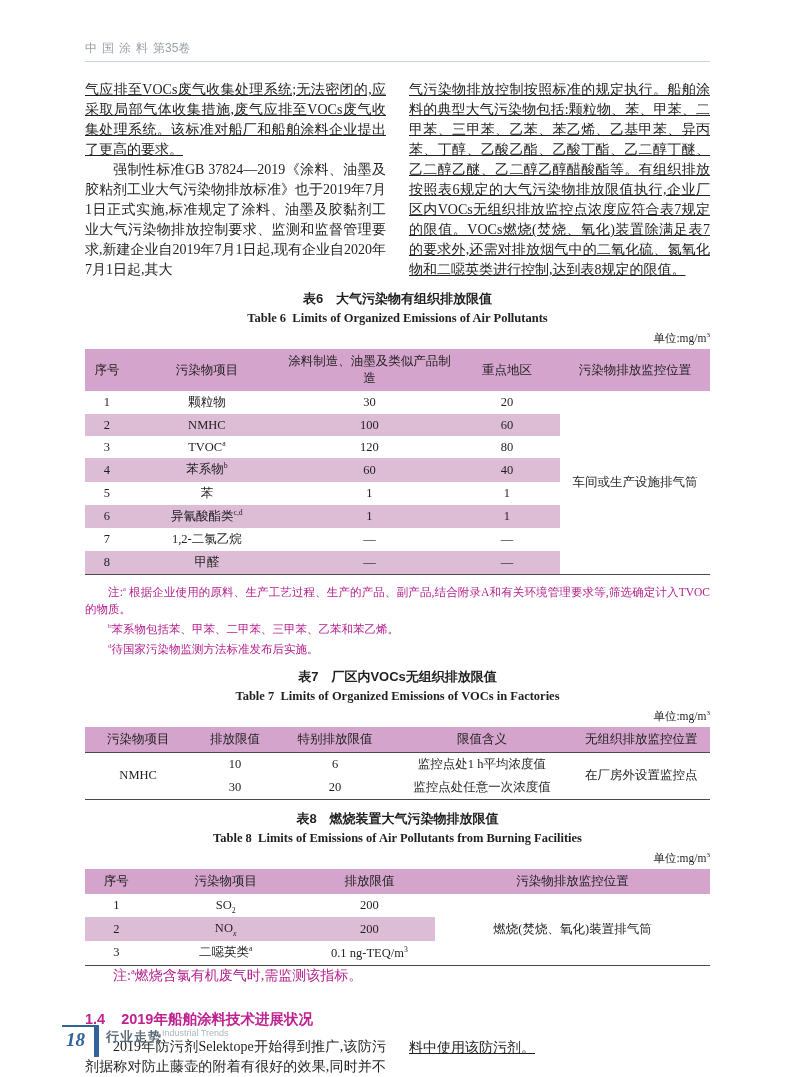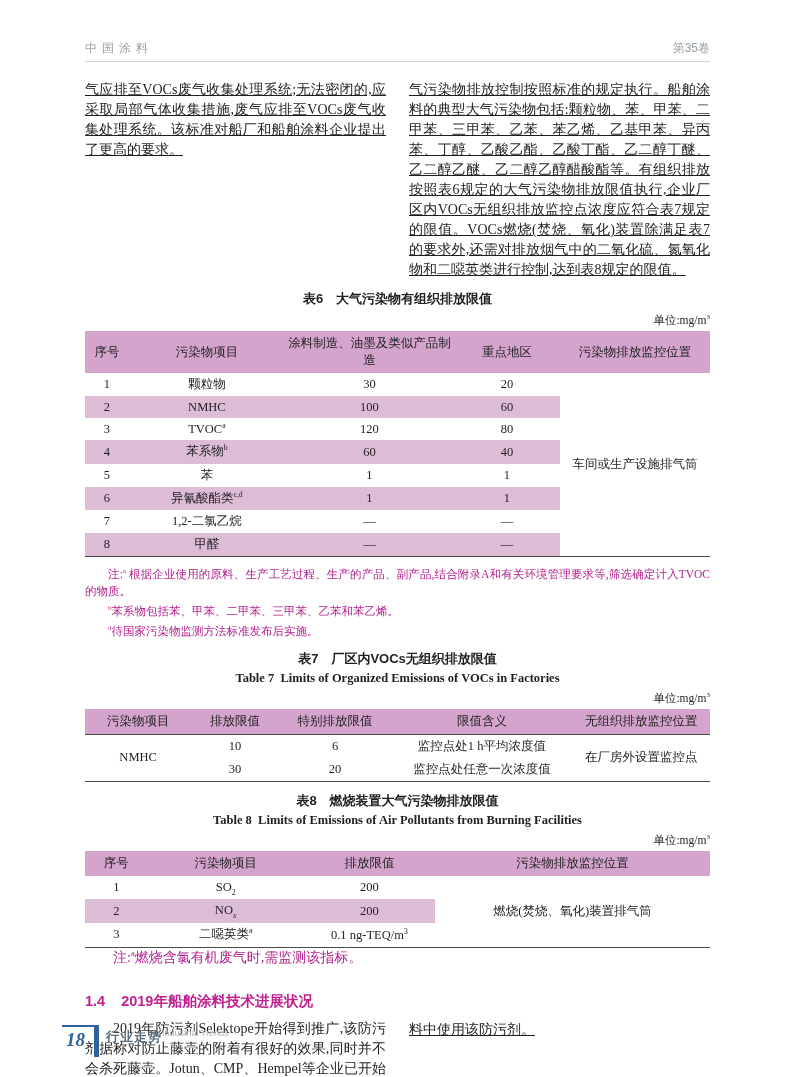--- a/index.html
+++ b/index.html
@@ -2,21 +2,21 @@
 <html><head>
 <meta charset="utf-8">
 <style>
   * { margin:0; padding:0; box-sizing:border-box; }
   html,body { background:#ffffff; }
   body { font-family:"Liberation Serif","DejaVu Serif",serif; color:#1f1f1f; }
   .page { position:relative; width:794px; height:1077px; margin:0 auto; background:#fff; overflow:hidden; }
   .content { margin:0 84px 0 85px; }
 
   
-  .running-head { display:flex; justify-content:space-between; align-items:flex-end;
+  .running-head { display:flex; justify-content:flex-start; align-items:flex-end;
     padding-top:40px; padding-bottom:4px; border-bottom:1px solid #ccd3da;
     font-family:"Liberation Sans","DejaVu Sans",sans-serif;
     font-size:12px; color:#98a0a8; }
   .running-head .journal { letter-spacing:5px; }
 
   
   .twocol { display:flex; gap:23px; margin-top:18px; }
   .twocol .col { width:301px; font-size:14px; line-height:20px; text-align:justify; }
   p.indent { text-indent:2em; }
   p.noindent { text-indent:0;text-decoration:underline; }
@@ -77,28 +77,30 @@
   <div class="content">
 
     <div class="running-head">
       <span class="journal">中国涂料</span>
       <span>第35卷</span>
     </div>
 
     <div class="twocol">
       <div class="col">
         <p class="noindent">气应排至VOCs废气收集处理系统;无法密闭的,应采取局部气体收集措施,废气应排至VOCs废气收集处理系统。该标准对船厂和船舶涂料企业提出了更高的要求。</p>
+        <p class="indent">强制性标准GB 37824—2019《涂料、油墨及胶粘剂工业大气污染物排放标准》也于2019年7月1日正式实施,标准规定了涂料、油墨及胶黏剂工业大气污染物排放控制要求、监测和监督管理要求,新建企业自2019年7月1日起,现有企业自2020年7月1日起,其大</p>
       </div>
       <div class="col">
         <p class="noindent">气污染物排放控制按照标准的规定执行。船舶涂料的典型大气污染物包括:颗粒物、苯、甲苯、二甲苯、三甲苯、乙苯、苯乙烯、乙基甲苯、异丙苯、丁醇、乙酸乙酯、乙酸丁酯、乙二醇丁醚、乙二醇乙醚、乙二醇乙醇醋酸酯等。有组织排放按照表6规定的大气污染物排放限值执行,企业厂区内VOCs无组织排放监控点浓度应符合表7规定的限值。VOCs燃烧(焚烧、氧化)装置除满足表7的要求外,还需对排放烟气中的二氧化硫、氮氧化物和二噁英类进行控制,达到表8规定的限值。</p>
       </div>
     </div>
 
     <div class="tblock">
       <div class="tbl-title-zh">表6　大气污染物有组织排放限值</div>
+      <div class="tbl-title-en">Table 6  Limits of Organized Emissions of Air Pollutants</div>
       <div class="tbl-unit"><span>单位:mg/m</span><sup>3</sup></div>
       <table class="t6">
         <colgroup>
             <col style="width:7%">
             <col style="width:25%">
             <col style="width:27%">
             <col style="width:17%">
             <col style="width:24%">
           </colgroup>
         <thead>

